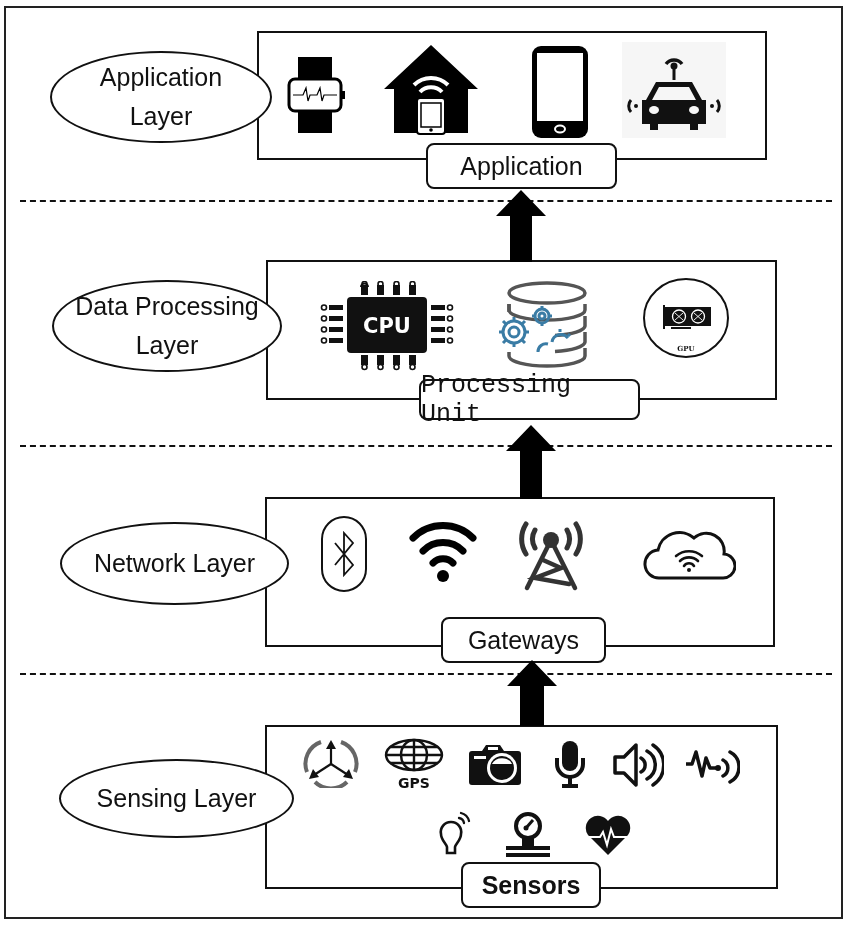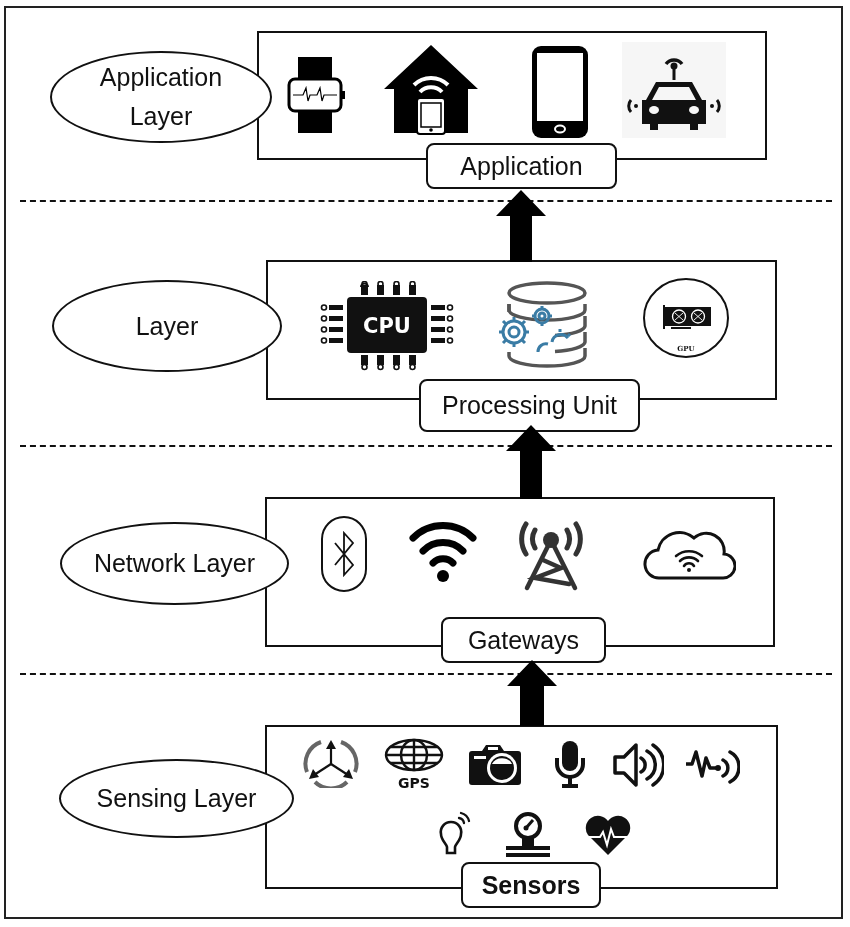--- a/index.html
+++ b/index.html
@@ -79,20 +79,21 @@
     <path d="M95,58 a9,9 0 0 1 0,12" fill="none" stroke="#111" stroke-width="3"></path>
     <circle cx="90" cy="64" r="2" fill="#111"></circle>
   </svg>
 
   <div class="tag" style="left:426px;top:143px;width:191px;height:46px;">Application</div>
 </div>
 
 <div>
   <div class="ellipse" style="left:52px;top:280px;width:230px;height:92px;">
     <div>
+      <span>Data Processing</span>
       <span>Layer</span>
     </div>
   </div>
   <div class="box" style="left:266px;top:260px;width:511px;height:140px;"></div>
 
   <svg class="icon" style="left:315px;top:281px;" width="144" height="90" viewBox="0 0 144 90">
     <g fill="#111">
       <rect x="32" y="16" width="80" height="56" rx="4"></rect>
 
       <g>
@@ -171,21 +172,21 @@
     <ellipse cx="43" cy="41" rx="42" ry="39" fill="#fff" stroke="#111" stroke-width="2"></ellipse>
     <rect x="22" y="30" width="46" height="19" fill="#111"></rect>
     <rect x="20" y="28" width="2" height="24" fill="#111"></rect>
     <circle cx="36" cy="39.5" r="6.5" fill="none" stroke="#fff" stroke-width="1.3"></circle>
     <circle cx="55" cy="39.5" r="6.5" fill="none" stroke="#fff" stroke-width="1.3"></circle>
     <path d="M32,36 l8,7 M32,43 l8,-7 M51,36 l8,7 M51,43 l8,-7" stroke="#fff" stroke-width="0.9"></path>
     <rect x="28" y="50" width="20" height="2" fill="#111"></rect>
     <text x="43" y="74" text-anchor="middle" font-family="DejaVu Serif, serif" font-weight="bold" font-size="7" fill="#111">GPU</text>
   </svg>
 
-  <div class="tag" style="left:419px;top:379px;width:221px;height:53px;">Processing Unit</div>
+  <div class="tag" style="left:419px;top:379px;width:221px;height:41px;font-family:Liberation Mono, monospace;">Processing Unit</div>
 </div>
 
 <div>
   <div class="ellipse" style="left:60px;top:522px;width:229px;height:83px;">
     <span>Network Layer</span>
   </div>
   <div class="box" style="left:265px;top:497px;width:510px;height:150px;"></div>
 
   <svg class="icon" style="left:320px;top:515px;" width="48" height="78" viewBox="0 0 48 78">
     <rect x="2" y="2" width="44" height="74" rx="22" fill="#fff" stroke="#111" stroke-width="2"></rect>

